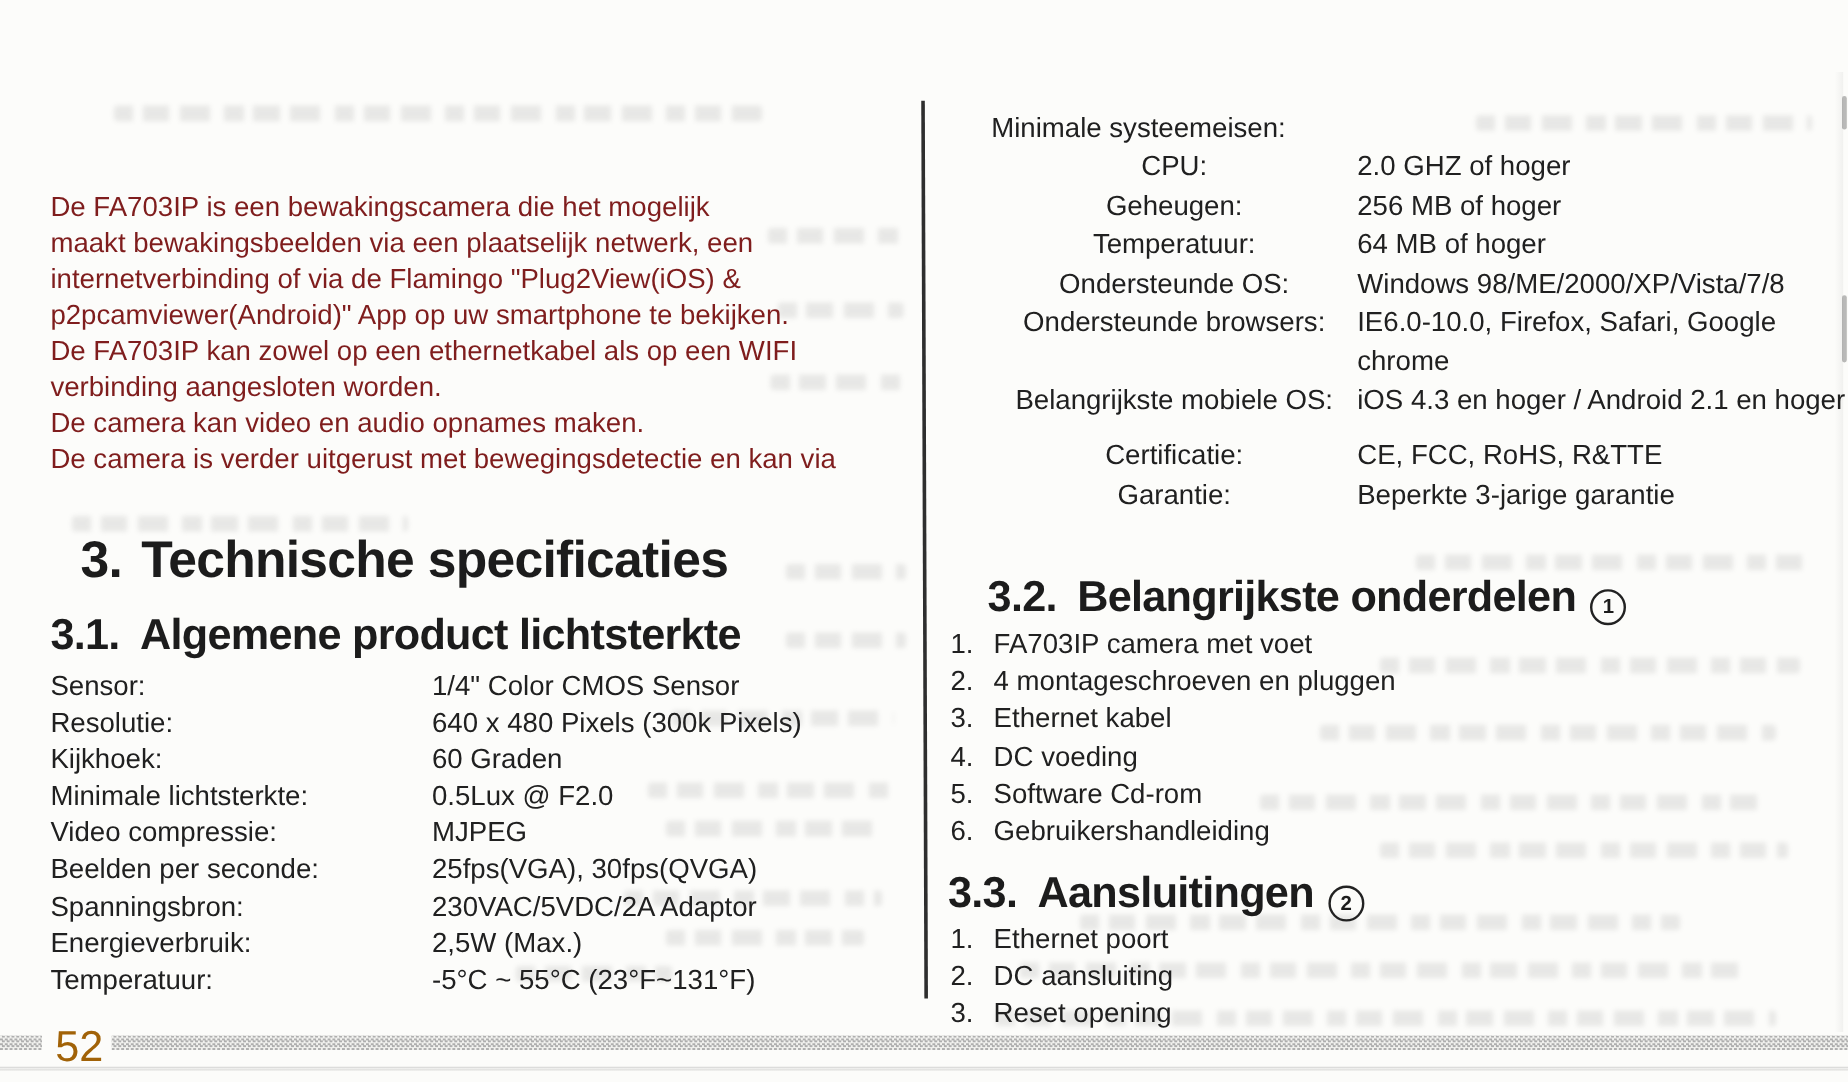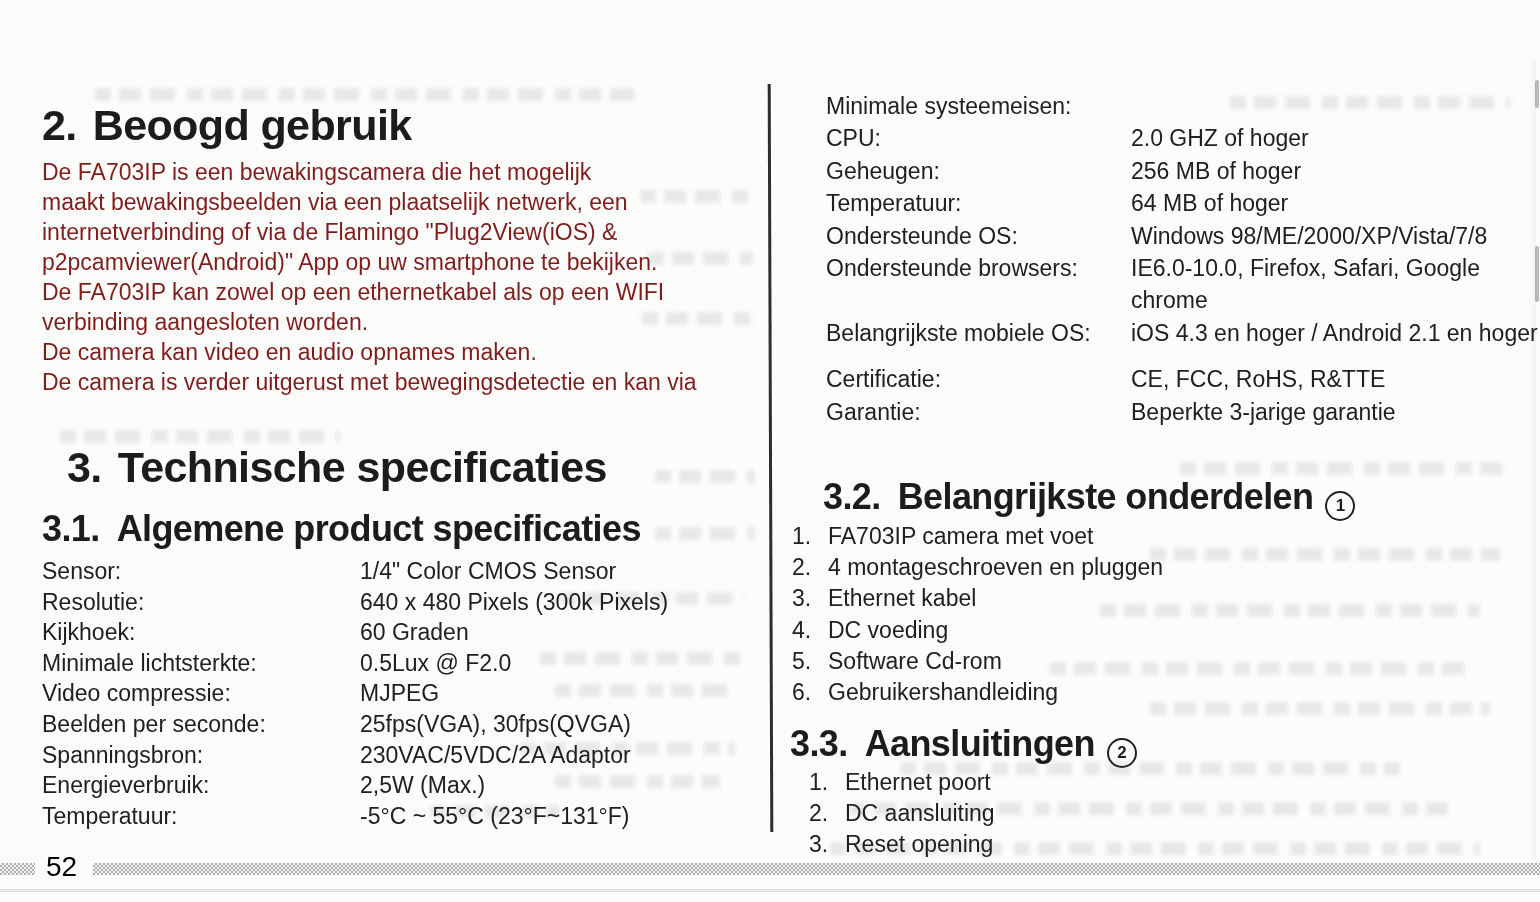--- a/index.html
+++ b/index.html
@@ -24,33 +24,33 @@
   
   .intro{position:absolute;left:42px;top:157px;font-size:23px;line-height:30px;color:#7f1d1d;}
   .intro .line{white-space:nowrap;}
   
   .specs{position:absolute;left:42px;top:556px;font-size:23px;line-height:30.6px;color:#202020;}
   .specs .row{white-space:nowrap;}
   .specs .lbl{display:inline-block;width:318px;}
   
   .sysreq{position:absolute;left:790px;top:90px;width:745px;font-size:23px;line-height:32.4px;color:#202020;margin-left:36px;}
   .sysreq .row{display:block;}
-  .sysreq .lbl{display:inline-block;width:305px;vertical-align:top;}
+  .sysreq .lbl{display:inline-block;width:305px;vertical-align:top;text-align:center;}
   .sysreq .val{display:inline-block;width:432px;vertical-align:top;}
   .cert-gap{margin-top:14px;}
   
   .numlist{position:absolute;left:792px;font-size:23px;line-height:31.2px;color:#202020;}
   .numlist .item{white-space:nowrap;}
   .numlist .num{display:inline-block;width:36px;}
   
   .divider{position:absolute;left:769px;top:84px;width:3px;height:748px;background:#2e2e2e;transform:rotate(-0.2deg);}
   .band{position:absolute;top:863px;height:12px;background:repeating-conic-gradient(#a5a5a5 0% 25%,#f1f1ee 0% 50%) 0 0/4px 4px;opacity:.9;}
   .band-left{left:0;width:35px;}
   .band-main{left:93px;width:1447px;}
-  .page-num{position:absolute;left:46px;top:851px;font-size:28px;color:#000000;}
+  .page-num{position:absolute;left:46px;top:851px;font-size:36px;color:#a16207;}
   .footer-line{position:absolute;left:0;top:889px;width:1540px;height:3px;background:linear-gradient(#cfcfcf,#f0f0ee,#d8d8d6);}
   
   .ghost{
     position:absolute;height:13px;border-radius:3px;
     background:repeating-linear-gradient(90deg,#777 0 16px,transparent 16px 24px,#777 24px 46px,transparent 46px 55px,#777 55px 80px,transparent 80px 92px);
     filter:blur(2px);opacity:.15;pointer-events:none;
   }
   .edge-smudge{position:absolute;left:1529px;top:60px;width:7px;height:800px;background:linear-gradient(90deg,transparent,#8a8a8a);opacity:.10;}
   .edge-speck{position:absolute;left:1535px;width:4px;background:#555;opacity:.4;border-radius:2px;}
 </style>
@@ -80,41 +80,38 @@
   <div class="ghost" style="left:1150px;top:702px;width:340px;"></div>
   <div class="ghost" style="left:900px;top:762px;width:500px;"></div>
   <div class="ghost" style="left:850px;top:802px;width:600px;"></div>
   <div class="ghost" style="left:830px;top:842px;width:650px;"></div>
   <div class="edge-smudge"></div>
   <div class="edge-speck" style="top:80px;height:28px;"></div>
   <div class="edge-speck" style="top:246px;height:56px;"></div>
 
   <div class="divider"></div>
 
-  <div class="h-main" style="left:42px;top:102px;">
-    <span class="h-num-main">2.</span><span>Beoogd gebruik</span>
-  </div>
 
   <div class="intro">
     <div class="line">De FA703IP is een bewakingscamera die het mogelijk</div>
     <div class="line">maakt bewakingsbeelden via een plaatselijk netwerk, een</div>
     <div class="line">internetverbinding of via de Flamingo "Plug2View(iOS) &amp;</div>
     <div class="line">p2pcamviewer(Android)" App op uw smartphone te bekijken.</div>
     <div class="line">De FA703IP kan zowel op een ethernetkabel als op een WIFI</div>
     <div class="line">verbinding aangesloten worden.</div>
     <div class="line">De camera kan video en audio opnames maken.</div>
     <div class="line">De camera is verder uitgerust met bewegingsdetectie en kan via</div>
   </div>
 
   <div class="h-main" style="left:42px;top:444px;margin-left:25px;">
     <span class="h-num-main">3.</span><span>Technische specificaties</span>
   </div>
 
   <div class="h-sub" style="left:42px;top:509px;">
-    <span class="h-num-sub">3.1.</span><span>Algemene product specificaties</span>
+    <span class="h-num-sub">3.1.</span><span>Algemene product lichtsterkte</span>
   </div>
 
   <div class="specs">
     <div class="row"><span class="lbl">Sensor:</span><span class="val">1/4" Color CMOS Sensor</span></div>
     <div class="row"><span class="lbl">Resolutie:</span><span class="val">640 x 480 Pixels (300k Pixels)</span></div>
     <div class="row"><span class="lbl">Kijkhoek:</span><span class="val">60 Graden</span></div>
     <div class="row"><span class="lbl">Minimale lichtsterkte:</span><span class="val">0.5Lux @ F2.0</span></div>
     <div class="row"><span class="lbl">Video compressie:</span><span class="val">MJPEG</span></div>
     <div class="row"><span class="lbl">Beelden per seconde:</span><span class="val">25fps(VGA), 30fps(QVGA)</span></div>
     <div class="row"><span class="lbl">Spanningsbron:</span><span class="val">230VAC/5VDC/2A Adaptor</span></div>
@@ -144,21 +141,21 @@
     <div class="item"><span class="num">3.</span><span>Ethernet kabel</span></div>
     <div class="item"><span class="num">4.</span><span>DC voeding</span></div>
     <div class="item"><span class="num">5.</span><span>Software Cd-rom</span></div>
     <div class="item"><span class="num">6.</span><span>Gebruikershandleiding</span></div>
   </div>
 
   <div class="h-sub" style="left:790px;top:724px;">
     <span class="h-num-sub">3.3.</span><span>Aansluitingen</span><span class="figref">2</span>
   </div>
 
-  <div class="numlist" style="top:767px;margin-left:17px;">
+  <div class="numlist" style="top:767px;">
     <div class="item"><span class="num">1.</span><span>Ethernet poort</span></div>
     <div class="item"><span class="num">2.</span><span>DC aansluiting</span></div>
     <div class="item"><span class="num">3.</span><span>Reset opening</span></div>
   </div>
 
   <div class="band band-left"></div>
   <div class="page-num">52</div>
   <div class="band band-main"></div>
   <div class="footer-line"></div>
 

